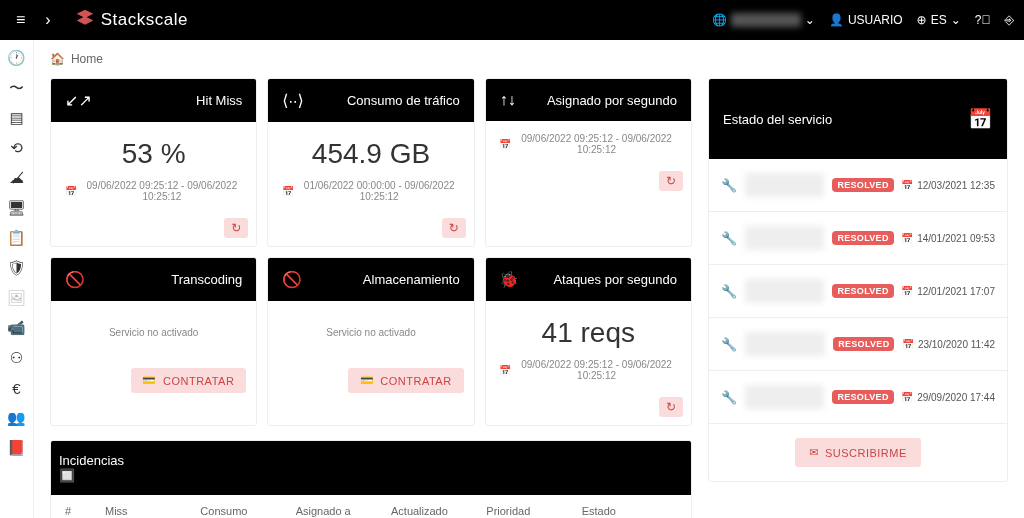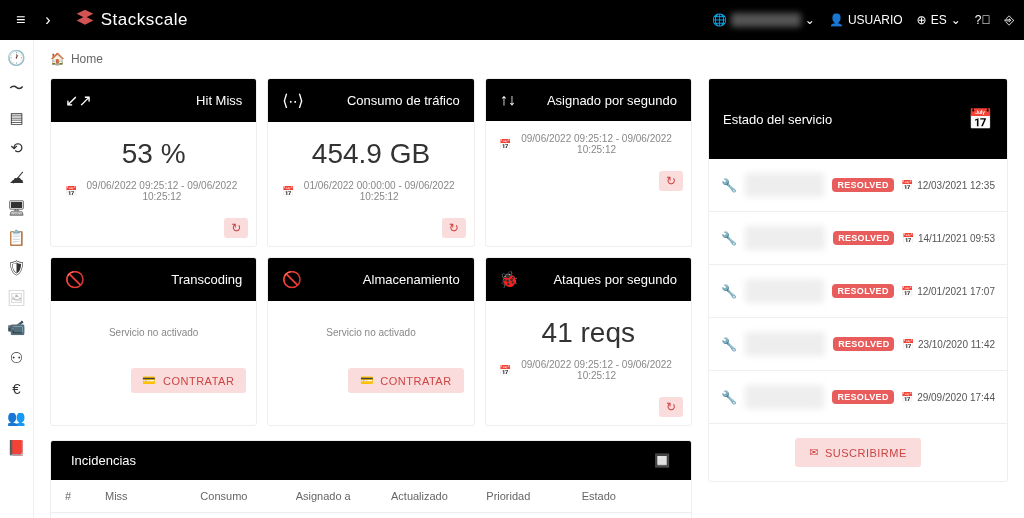--- a/index.html
+++ b/index.html
@@ -32,21 +32,21 @@
 .card-body { padding: 12px 14px; text-align: center; }
 .card-value { font-size: 28px; color: #333; font-weight: 300; margin: 4px 0 10px; }
 .card-range { font-size: 10px; color: #888; display: flex; align-items: center; justify-content: center; gap: 4px; }
 .card-refresh-row { display: flex; justify-content: flex-end; padding: 4px 8px 8px; }
 .refresh-btn { background: #fadcdc; border: none; width: 24px; height: 20px; border-radius: 3px; cursor: pointer; color: #c44; display: flex; align-items: center; justify-content: center; font-size: 12px; }
 .no-service { font-size: 10px; color: #888; margin: 14px 0 18px; }
 .contract-row { display: flex; justify-content: flex-end; padding: 0 10px 10px; }
 .contract-btn { background: #fadcdc; color: #c44; border: none; padding: 6px 12px; font-size: 11px; border-radius: 3px; cursor: pointer; display: flex; align-items: center; gap: 6px; letter-spacing: 0.5px; }
 
 .incidencias { margin-top: 14px; border: 1px solid #eee; border-radius: 3px; overflow: hidden; }
-.inc-header { background: #000; color: #fff; padding: 12px 20px; display: flex; align-items: flex-start; justify-content: space-between; }
+.inc-header { background: #000; color: #fff; padding: 12px 8px; display: flex; align-items: flex-start; justify-content: space-between; flex-direction: column; }
 .inc-table-head { display: flex; padding: 10px 14px; font-size: 11px; color: #666; border-bottom: 1px solid #eee; }
 .inc-table-head > div { flex: 1; }
 .inc-table-head .col-num { flex: 0 0 40px; }
 .inc-empty { text-align: center; padding: 14px; font-size: 12px; color: #666; display: flex; align-items: center; justify-content: center; gap: 8px; }
 
 .status-panel { border: 1px solid #eee; border-radius: 3px; overflow: hidden; }
 .status-header { background: #000; color: #fff; padding: 28px 14px; display: flex; align-items: center; justify-content: space-between; }
 .cal-icon { font-size: 20px; }
 .status-item { display: flex; align-items: center; gap: 8px; padding: 14px 12px; border-bottom: 1px solid #eee; font-size: 11px; }
 .status-item:last-of-type { border-bottom: none; }
@@ -257,21 +257,21 @@
           <div class="status-item">
             <span class="wrench">🔧</span>
             <span class="status-text"></span>
             <span class="badge-resolved">RESOLVED</span>
             <span class="status-date">📅 <span>12/03/2021 12:35</span></span>
           </div>
           <div class="status-item">
             <span class="wrench">🔧</span>
             <span class="status-text"></span>
             <span class="badge-resolved">RESOLVED</span>
-            <span class="status-date">📅 <span>14/11/2021 09:53</span></span>
+            <span class="status-date">📅 <span>14/01/2021 09:53</span></span>
           </div>
           <div class="status-item">
             <span class="wrench">🔧</span>
             <span class="status-text"></span>
             <span class="badge-resolved">RESOLVED</span>
             <span class="status-date">📅 <span>12/01/2021 17:07</span></span>
           </div>
           <div class="status-item">
             <span class="wrench">🔧</span>
             <span class="status-text"></span>

